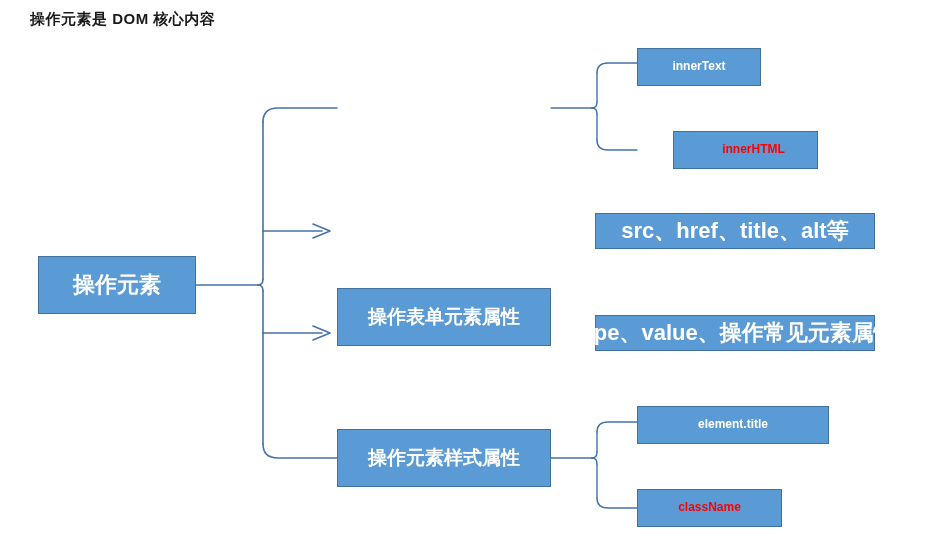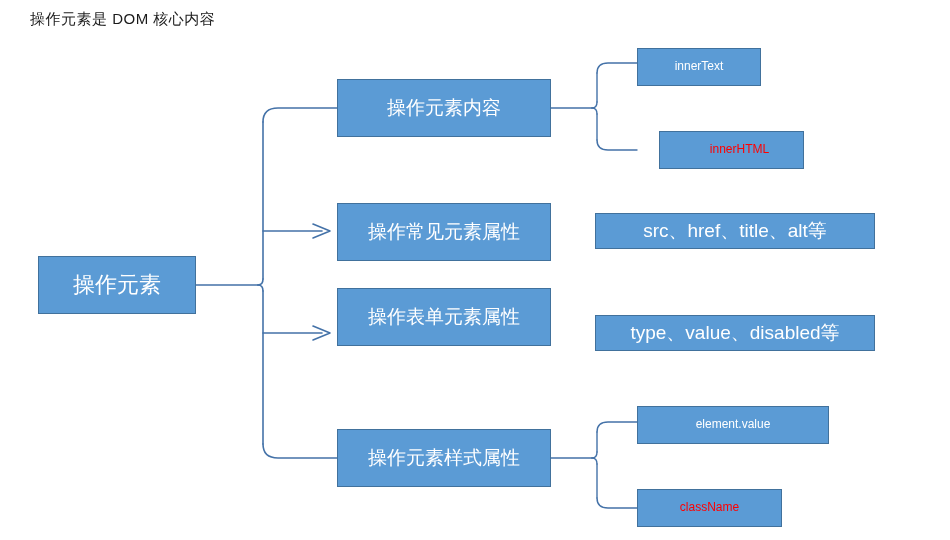--- a/index.html
+++ b/index.html
@@ -9,20 +9,21 @@
   }
   body {
     font-family: "Liberation Sans", "DejaVu Sans", sans-serif;
   }
   #canvas {
     position: relative;
     width: 950px;
     height: 540px;
     background: #ffffff;
     overflow: hidden;
+    font-weight: bold;
   }
   .title {
     position: absolute;
     left: 30px;
     top: 10px;
     font-size: 15px;
     color: #1a1a1a;
     letter-spacing: 0.5px;
     white-space: nowrap;
   }
@@ -58,27 +59,27 @@
   .n-l2.r1 { top: 79px; }
   .n-l2.r2 { top: 203px; }
   .n-l2.r3 { top: 288px; text-align: center; }
   .n-l2.r4 { top: 429px; text-align: center; }
 
   .n-small {
     height: 38px;
     font-size: 12px;
   }
   .n-innertext  { left: 637px; top: 48px;  width: 124px; }
-  .n-innerhtml  { left: 659px; top: 131px; width: 145px; padding-left: 16px; }
+  .n-innerhtml  { left: 673px; top: 131px; width: 145px; padding-left: 16px; }
   .n-elstyle    { left: 637px; top: 406px; width: 192px; }
   .n-classname  { left: 637px; top: 489px; width: 145px; text-align: right; }
 
   .n-wide {
     height: 36px;
-    font-size: 19px;
+    font-size: 22px;
   }
   .n-attrs { left: 595px; top: 213px; width: 280px; }
   .n-form  { left: 595px; top: 315px; width: 280px; }
 
   svg.wires {
     position: absolute;
     left: 0;
     top: 0;
     width: 950px;
     height: 540px;
@@ -149,33 +150,31 @@
       <path class="wire-thin" d="M 592 458 C 596 458 597 460 597 464"></path>
       <path class="wire-thin" d="M 597 452 L 597 432"></path>
       <path class="wire-thin" d="M 597 432 C 597 425 601 422 608 422 L 637 422"></path>
       <path class="wire-thin" d="M 597 464 L 597 498"></path>
       <path class="wire-thin" d="M 597 498 C 597 505 601 508 608 508 L 637 508"></path>
     </g>
   </svg>
 
   <div class="node n-root">操作元素</div>
 
-  <div class="node n-l2 r1">操作元素内容</div>
 
-  <div class="node n-l2 r2">操作常见元素属性</div>
 
   <div class="node n-l2 r3">操作表单元素属性</div>
 
   <div class="node n-l2 r4">操作元素样式属性</div>
 
   <div class="node n-small n-innertext">innerText</div>
 
   <div class="node n-small n-innerhtml red-text">innerHTML</div>
 
   <div class="node n-wide n-attrs">src、href、title、alt等</div>
 
-  <div class="node n-wide n-form">type、value、disabled等</div>
+  <div class="node n-wide n-form">type、value、操作常见元素属性</div>
 
-  <div class="node n-small n-elstyle">element.value</div>
+  <div class="node n-small n-elstyle">element.title</div>
 
   <div class="node n-small n-classname red-text">className</div>
 
 </div>
 
 </body></html>

